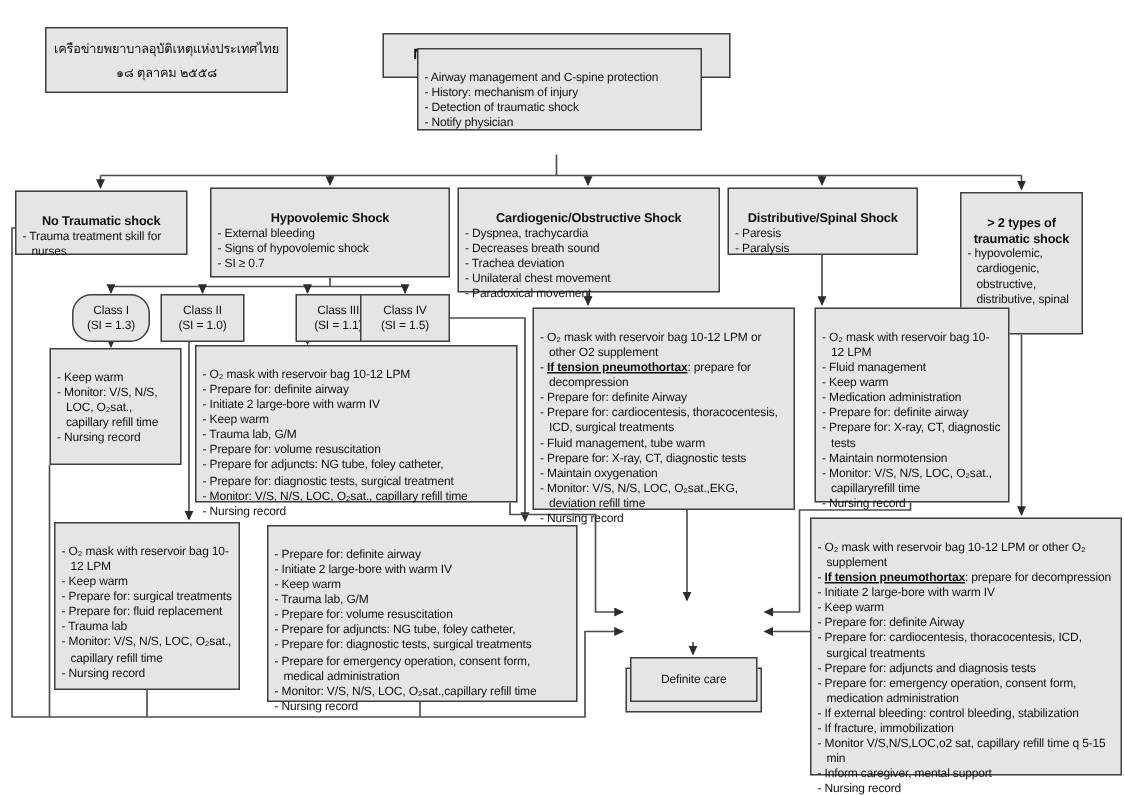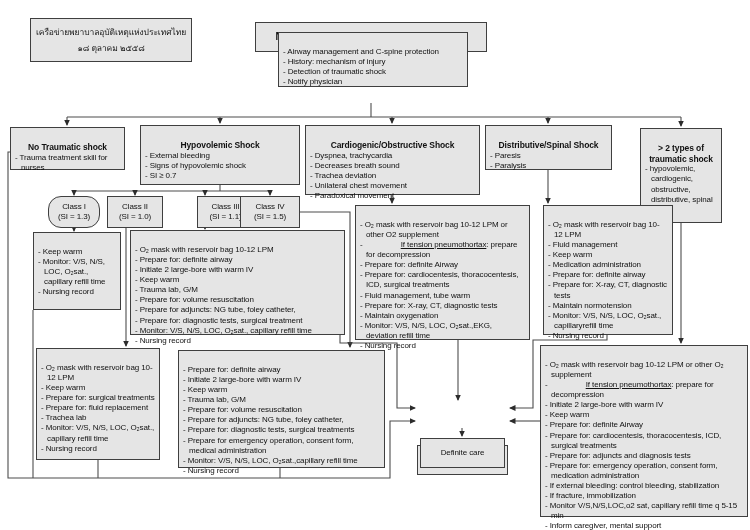--- a/index.html
+++ b/index.html
@@ -7,21 +7,21 @@
           font-family:"Liberation Sans","DejaVu Sans",sans-serif;color:#111;overflow:hidden;}
   #wires{position:absolute;left:0;top:0;width:750px;height:530px;}
   .box{position:absolute;background:#e5e5e5;border:1px solid #3f3f3f;box-sizing:border-box;
        padding:14px 4px;font-size:8px;line-height:1.26;letter-spacing:-0.1px;}
   .hdr{border-width:1.5px;}
   .bt{font-weight:bold;text-align:center;font-size:8.5px;letter-spacing:-0.1px;}
   .item{padding-left:6px;text-indent:-6px;}
   .center{display:flex;flex-direction:column;justify-content:center;}
   .center .item{text-align:center;padding-left:0;text-indent:0;}
   .bold .item{font-weight:bold;}
-  .emph{font-weight:normal;text-decoration:underline;margin-left:36px;}
+  .emph{font-weight:bold;text-decoration:underline;}
   .titlebox{font-size:10px;}
   .thaibox .item{line-height:1.9;font-size:8.5px;}
 </style>
 </head>
 <body>
 
 <div id="canvas">
 
   <svg id="wires" viewBox="0 0 750 530" xmlns="http://www.w3.org/2000/svg">
     <defs>
@@ -183,21 +183,21 @@
       <div class="item">- Maintain normotension</div>
       <div class="item">- Monitor: V/S, N/S, LOC, O₂sat., capillaryrefill time</div>
       <div class="item">- Nursing record</div>
     </div>
 
   <div class="box" style="left:36px;top:348px;width:124px;height:112px;">
       <div class="item">- O₂ mask with reservoir bag 10-12 LPM</div>
       <div class="item">- Keep warm</div>
       <div class="item">- Prepare for: surgical treatments</div>
       <div class="item">- Prepare for: fluid replacement</div>
-      <div class="item">- Trachea lab</div>
+      <div class="item">- Trauma lab</div>
       <div class="item">- Monitor: V/S, N/S, LOC, O₂sat., capillary refill time</div>
       <div class="item">- Nursing record</div>
     </div>
 
   <div class="box" style="left:178px;top:350px;width:207px;height:118px;">
       <div class="item">- Prepare for: definite airway</div>
       <div class="item">- Initiate 2 large-bore with warm IV</div>
       <div class="item">- Keep warm</div>
       <div class="item">- Trauma lab, G/M</div>
       <div class="item">- Prepare for: volume  resuscitation</div>

